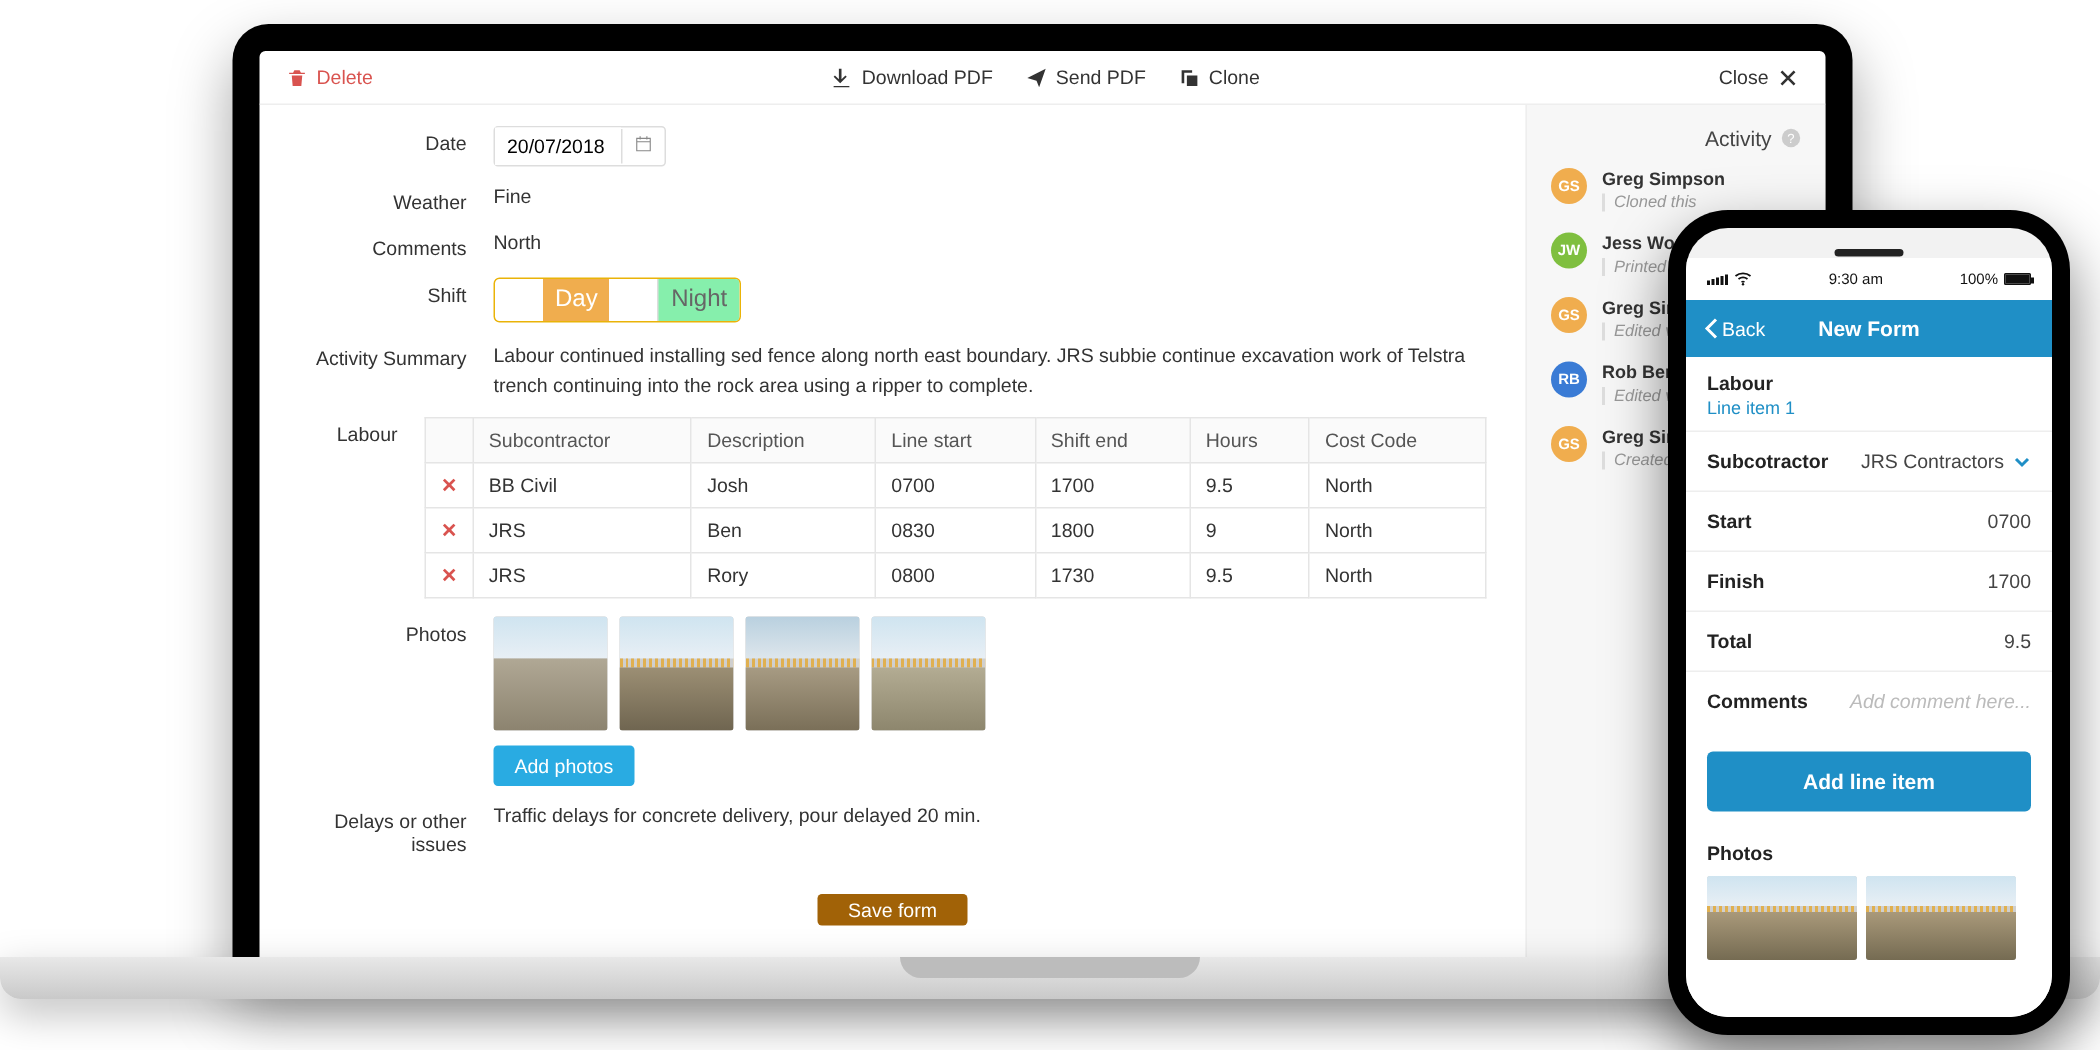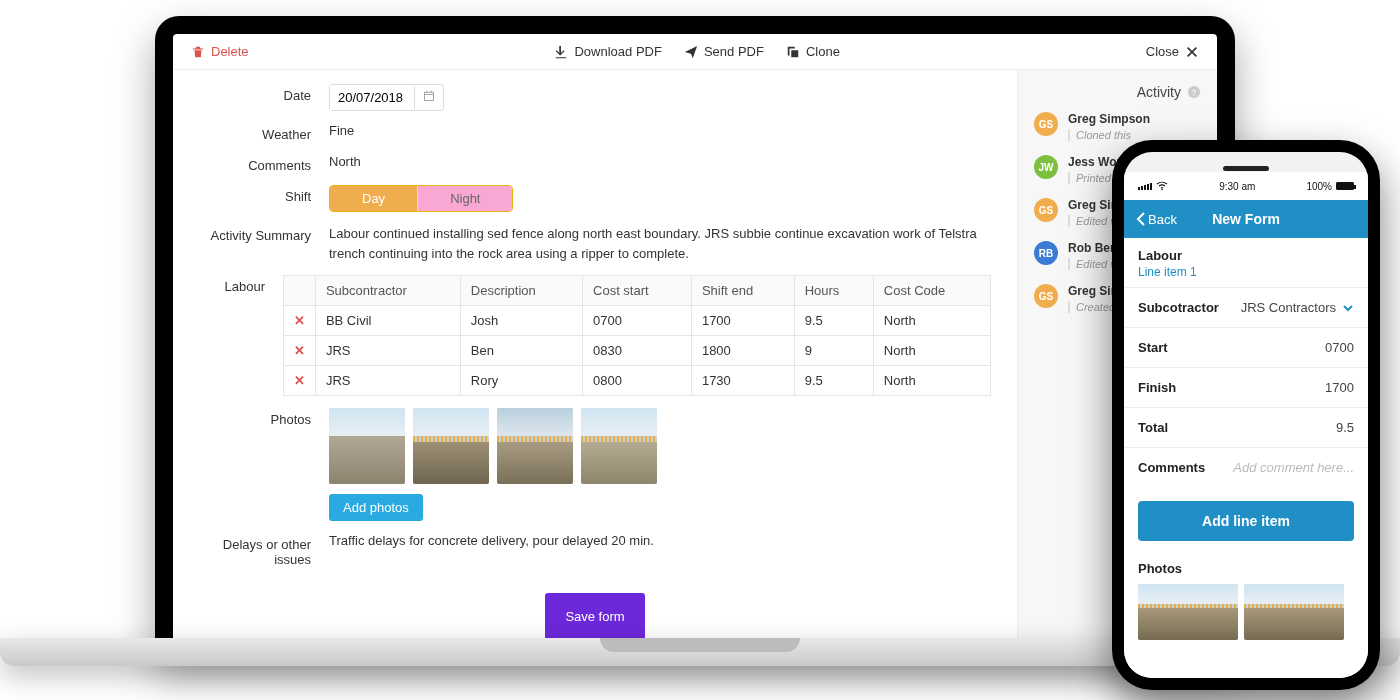--- a/index.html
+++ b/index.html
@@ -25,41 +25,41 @@
 
 .form-row { display: flex; align-items: flex-start; margin-bottom: 12px; }
 .form-row .lbl { width: 130px; text-align: right; padding-right: 18px; color: #333; font-size: 13px; padding-top: 4px; }
 .form-row .val { flex: 1; font-size: 13px; color: #333; }
 
 .date-input { display: inline-flex; align-items: center; border: 1px solid #ddd; border-radius: 3px; }
 .date-input input { border: none; padding: 5px 8px; font-size: 13px; width: 84px; outline: none; }
 .date-input .cal { border-left: 1px solid #ddd; padding: 4px 8px; color: #888; }
 
 .pill-group { display: inline-flex; border: 1px solid #eab308; border-radius: 4px; overflow: hidden; }
-.pill-group .pill { padding: 5px 32px; font-size: 13px; cursor: pointer; }
+.pill-group .pill { padding: 5px 8px; font-size: 16px; cursor: pointer; margin-left: 32px; }
 .pill-group .pill.active { background: #f0ad4e; color: #fff; }
-.pill-group .pill.inactive { background: #f9a8d4; color: #666; border-left: 1px solid #ddd; }
+.pill-group .pill.inactive { background: #86efac; color: #666; border-left: 1px solid #ddd; }
 
 table.labour { border-collapse: collapse; width: 708px; }
 table.labour th, table.labour td { border: 1px solid #e5e5e5; padding: 7px 10px; font-size: 13px; text-align: left; font-weight: normal; color: #333; }
 table.labour th { background: #fafafa; color: #555; }
 table.labour .del-x { color: #d9534f; font-weight: bold; cursor: pointer; text-align: center; width: 28px; }
 
 .photo-row { display: flex; gap: 8px; margin-bottom: 10px; }
 .thumb { width: 76px; height: 76px; border-radius: 2px; background: #cfcfcf; display: flex; flex-direction: column; overflow: hidden; }
 .thumb .sky { flex: 0 0 28px; background: linear-gradient(#cfe4f0,#e8eff5); }
 .thumb .ground { flex: 1; background: linear-gradient(#b0a895,#8c836f); }
 .thumb.v2 .ground { background: linear-gradient(#9c8f74,#6f6550); }
 .thumb.v3 .sky { background: linear-gradient(#b9d0df,#dde6ec); }
 .thumb.v3 .ground { background: linear-gradient(#a79b83,#7a6f58); }
 .thumb.v4 .ground { background: linear-gradient(#b3ac93,#8d866d); }
 .thumb .fence { height: 6px; background: repeating-linear-gradient(90deg,#e0b050,#e0b050 2px,transparent 2px,transparent 4px); }
 
 .btn-blue { background: #29abe2; color: #fff; border: none; border-radius: 3px; padding: 6px 14px; font-size: 13px; cursor: pointer; }
-.btn-green { background: #6d28d9; color: #fff; border: none; border-radius: 3px; padding: 16px 20px; font-size: 13px; cursor: pointer; }
+.btn-green { background: #a16207; color: #fff; border: none; border-radius: 3px; padding: 3px 20px; font-size: 13px; cursor: pointer; }
 .save-row { text-align: center; margin-top: 26px; }
 
 
 .activity-title { text-align: right; color: #444; font-size: 14px; margin-bottom: 12px; display: flex; justify-content: flex-end; align-items: center; gap: 6px; }
 .act-item { display: flex; gap: 10px; margin-bottom: 14px; }
 .act-avatar { width: 24px; height: 24px; border-radius: 50%; color: #fff; font-size: 10px; font-weight: 600; display: flex; align-items: center; justify-content: center; flex-shrink: 0; }
 .av-orange { background: #f0ad4e; }
 .av-green { background: #7fbf3f; }
 .av-blue { background: #3a7bd5; }
 .act-body { font-size: 12px; }
@@ -187,21 +187,21 @@
 
         <div class="form-row">
           <div class="lbl">Labour</div>
           <div class="val">
             <table class="labour">
               <thead>
                   <tr id="labour-head">
                     <th></th>
                     <th>Subcontractor</th>
                     <th>Description</th>
-                    <th>Cost start</th>
+                    <th>Line start</th>
                     <th>Shift end</th>
                     <th>Hours</th>
                     <th>Cost Code</th>
                   </tr>
                 </thead>
               <tbody id="labour-body">
                   <tr>
                     <td class="del-x">✕</td>
                     <td>BB Civil</td>
                     <td>Josh</td>

